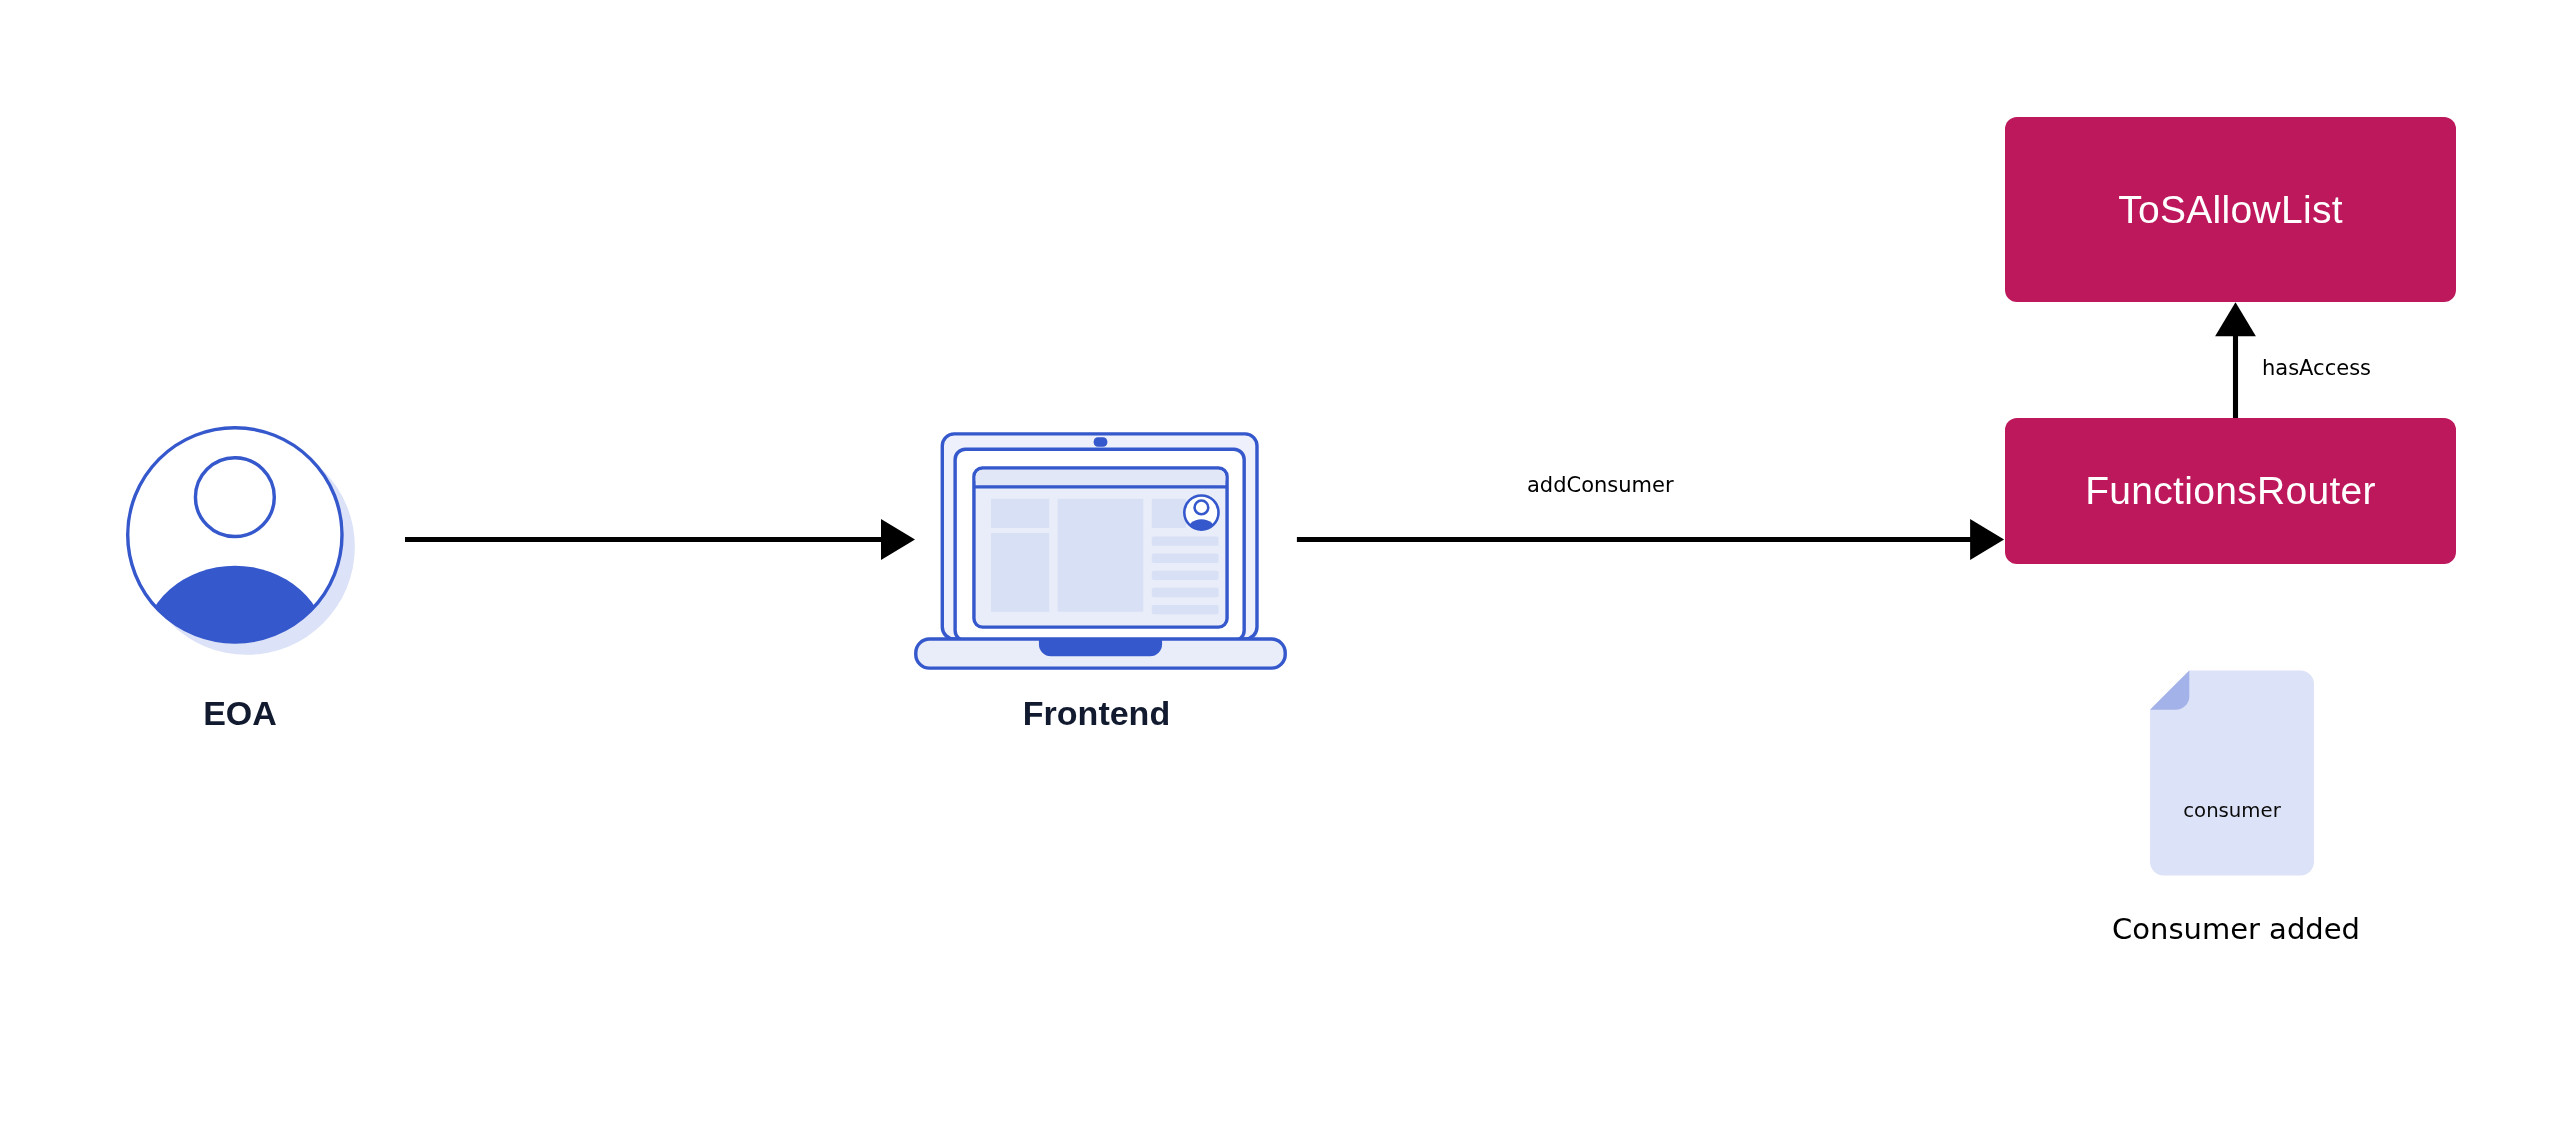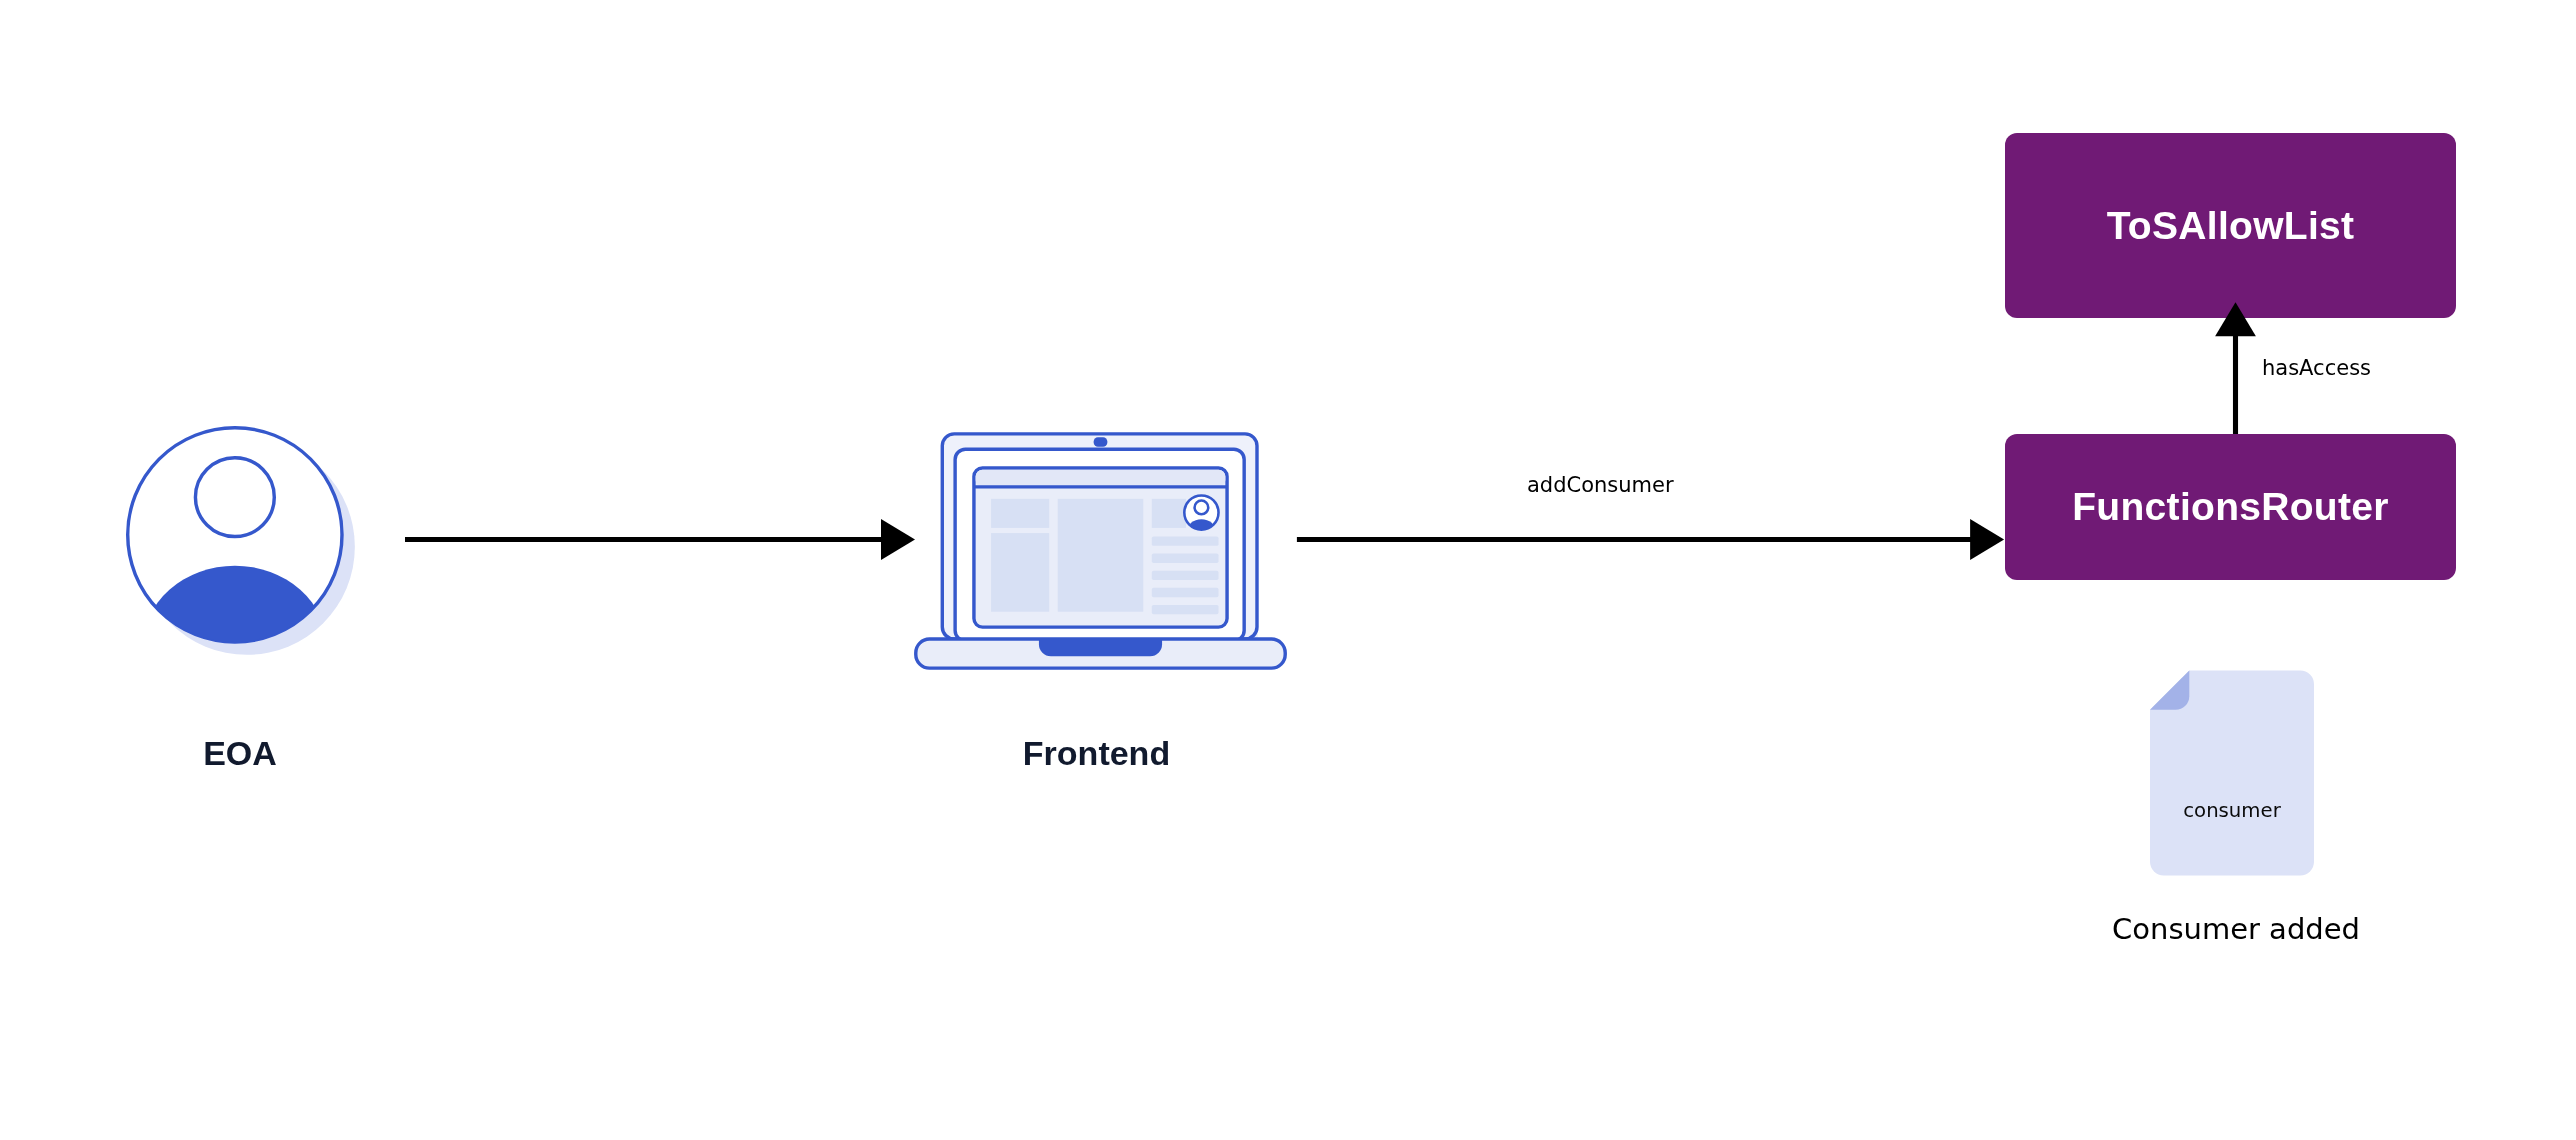--- a/index.html
+++ b/index.html
@@ -17,31 +17,30 @@
     background: #ffffff;
     overflow: hidden;
   }
   .node {
     position: absolute;
   }
 
   
   .box {
     position: absolute;
-    background: #701a75;
+    background: #be185d;
     border-radius: 12px;
     display: flex;
     align-items: center;
     justify-content: center;
     color: #ffffff;
-    font-weight: bold;
+    font-weight: normal;
     font-size: 39px;
     letter-spacing: 0.3px;
     font-family: "Liberation Sans", sans-serif;
-    margin-top: 16px;
   }
   #box-tos {
     left: 2005px;
     top: 117px;
     width: 451px;
     height: 185px;
   }
   #box-router {
     left: 2005px;
     top: 418px;
@@ -51,21 +50,20 @@
 
   
   .title-label {
     position: absolute;
     color: #111A2E;
     font-weight: bold;
     font-size: 34px;
     text-align: center;
     font-family: "Liberation Sans", sans-serif;
     white-space: nowrap;
-    margin-top: 40px;
   }
   #label-eoa {
     left: 103px;
     top: 694px;
     width: 274px;
   }
   #label-frontend {
     left: 908px;
     top: 694px;
     width: 377px;

